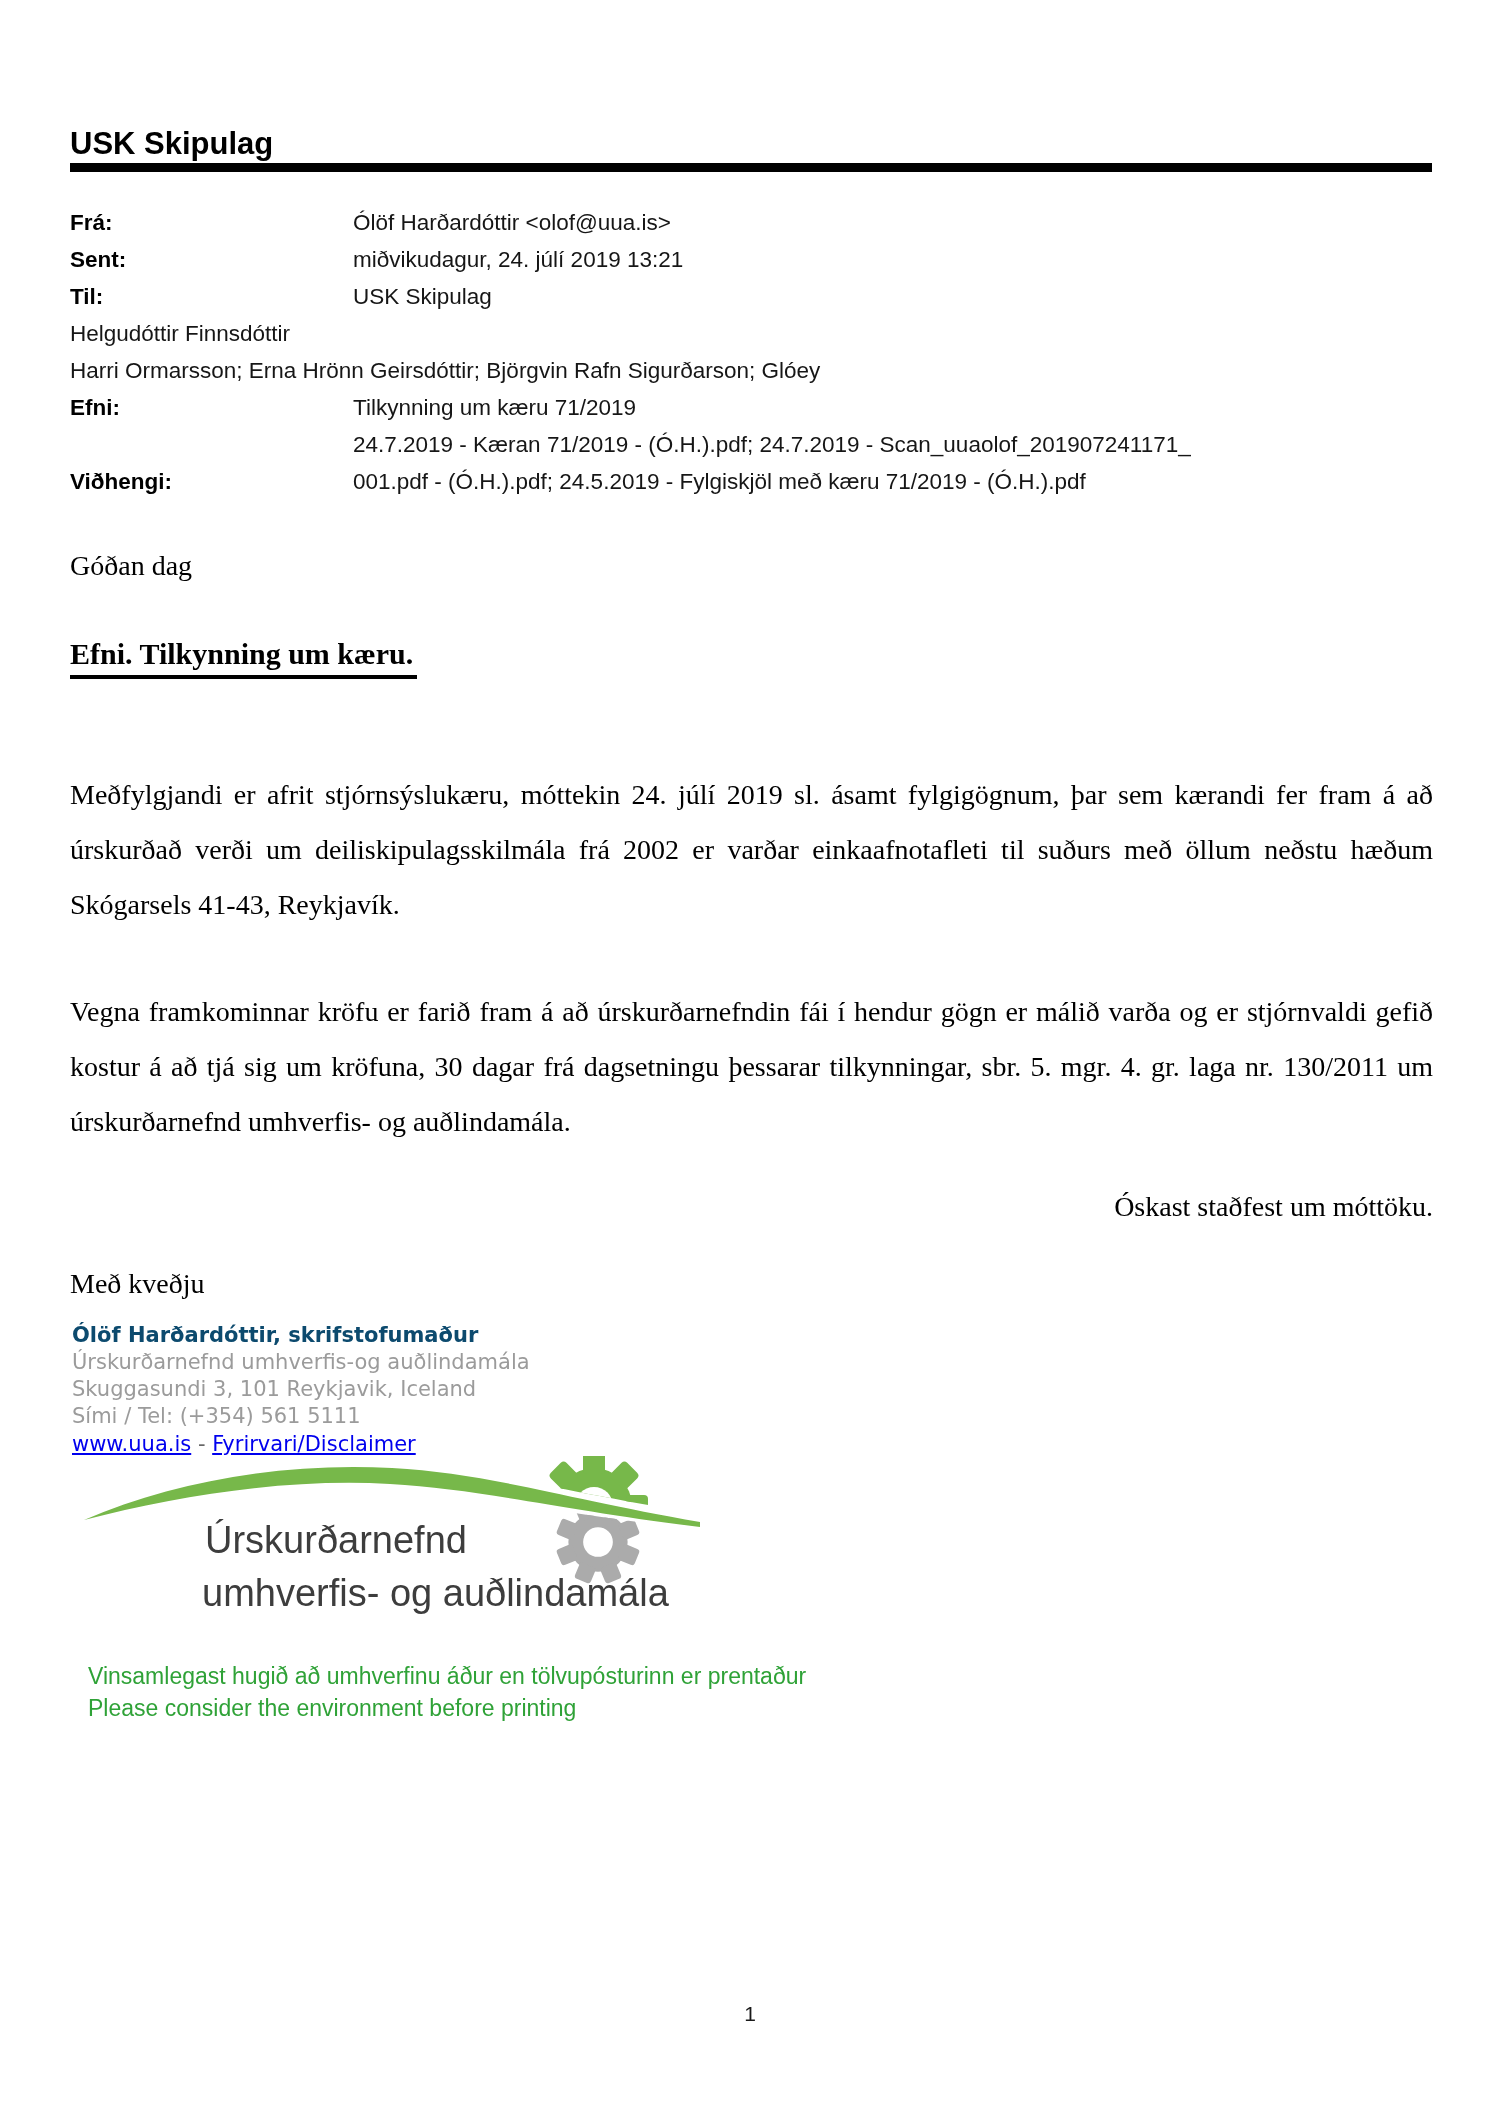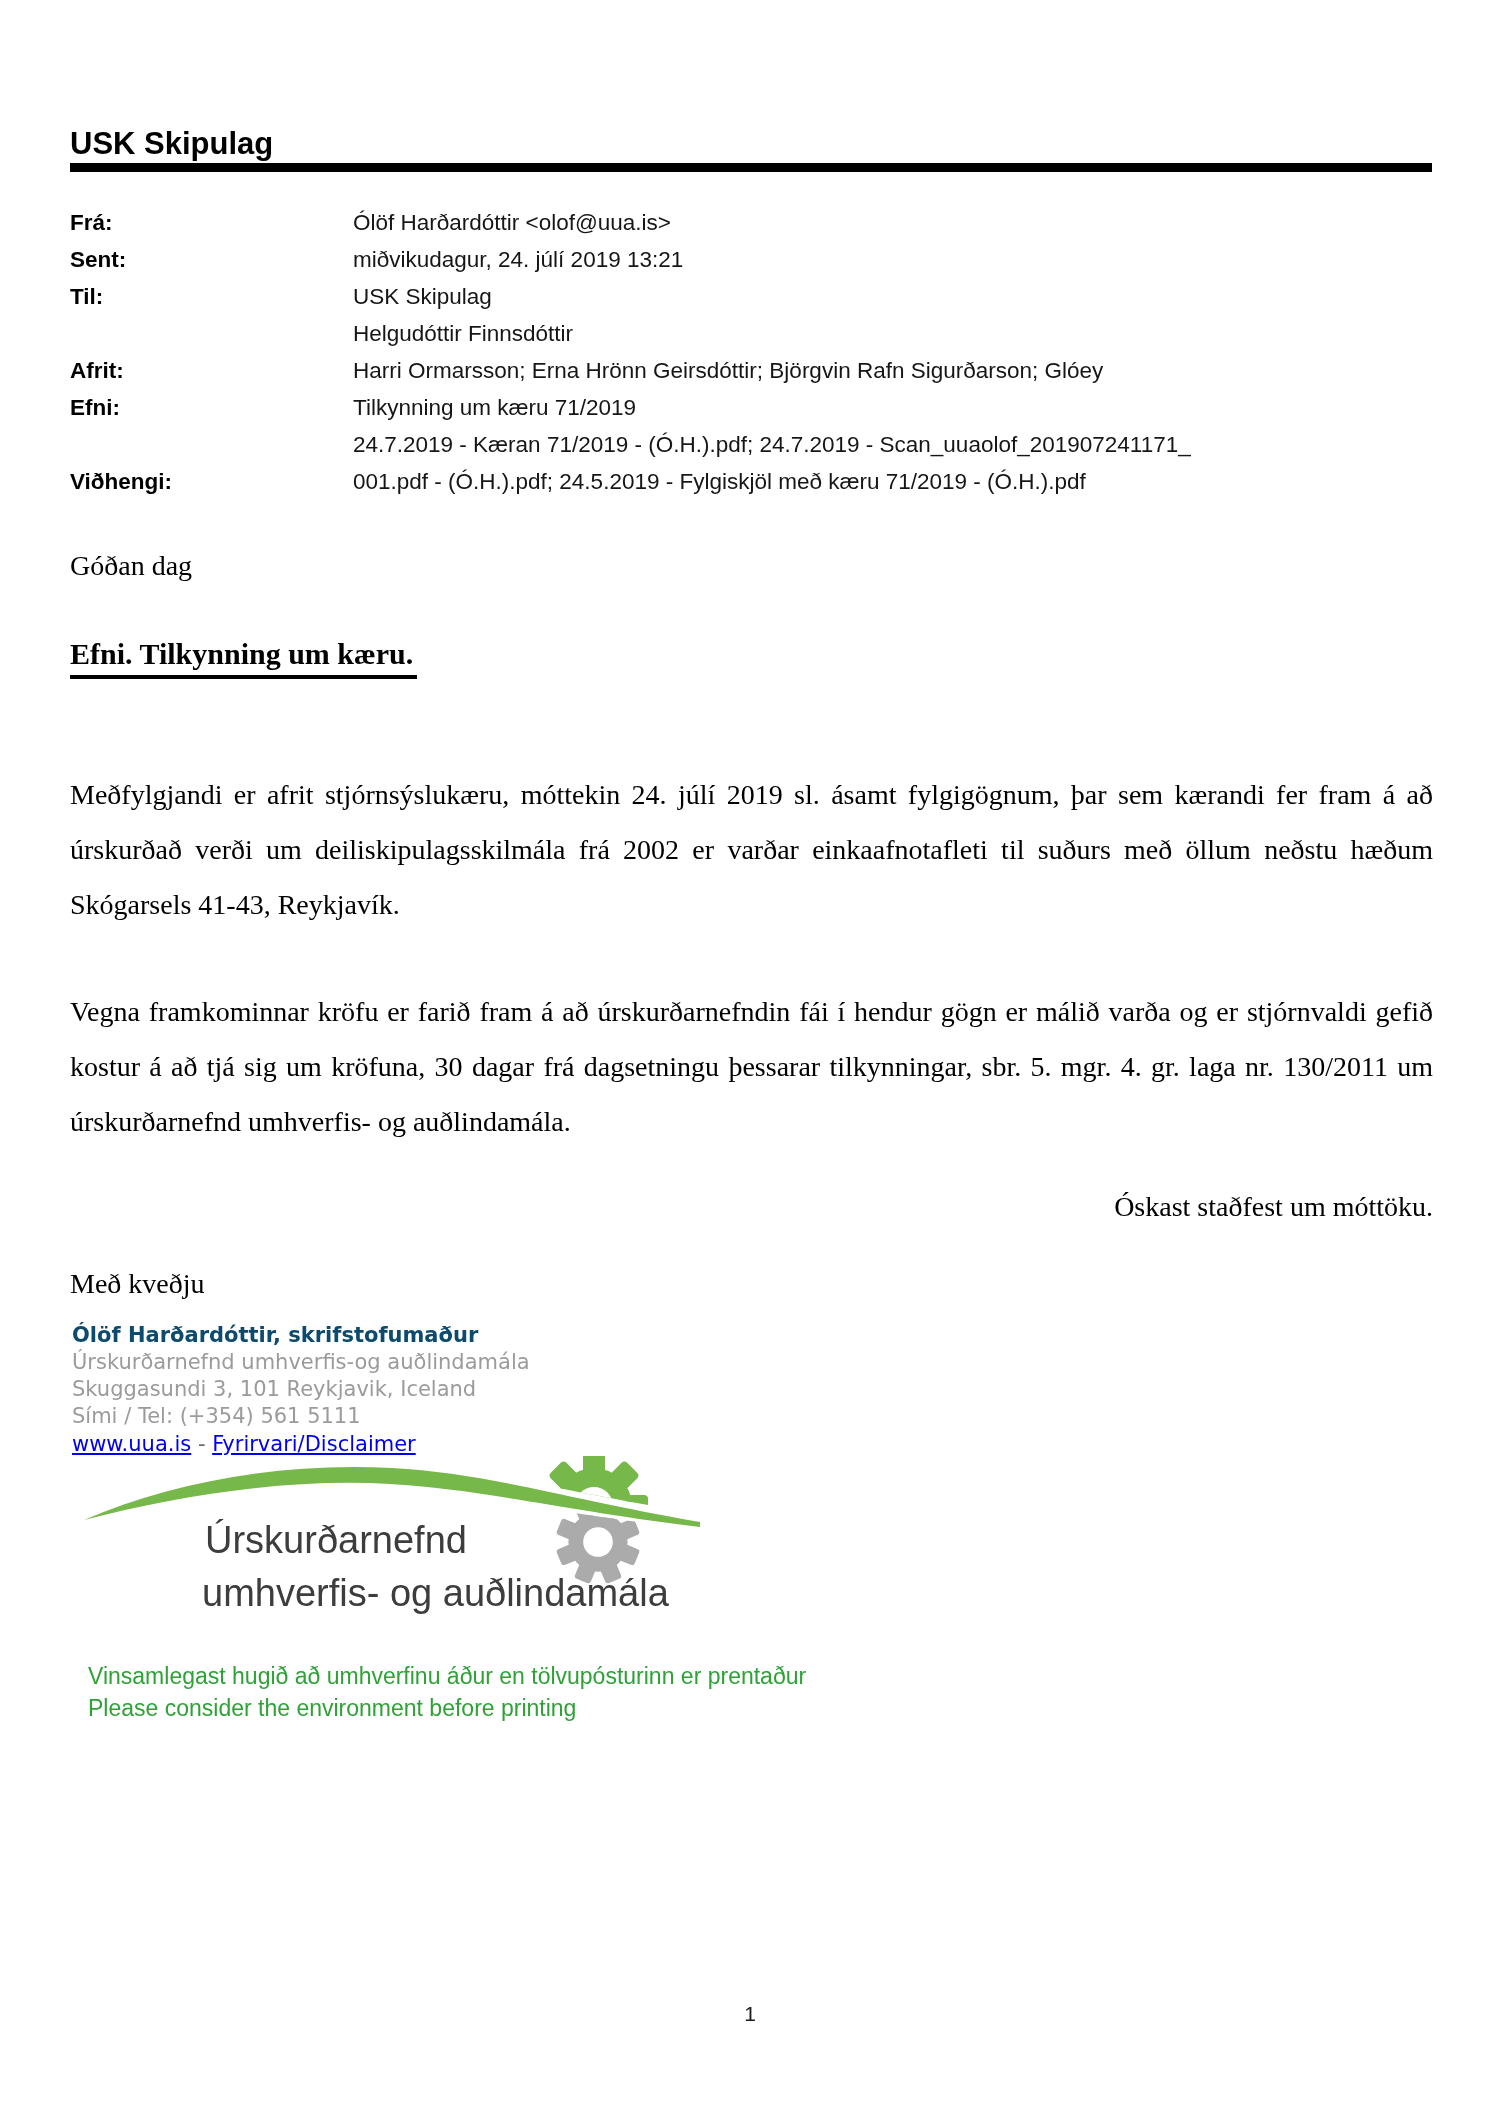--- a/index.html
+++ b/index.html
@@ -105,21 +105,20 @@
     </div>
     <div class="hrow">
       <div class="hlabel">Sent:</div>
       <div class="hval">miðvikudagur, 24. júlí 2019 13:21</div>
     </div>
     <div class="hrow">
       <div class="hlabel">Til:</div>
       <div class="hval">USK Skipulag</div>
     </div>
     <div class="hrow">
-      <div class="hlabel">Afrit:</div>
       <div class="hval">
         <div>Helgudóttir Finnsdóttir</div>
         <div>Harri Ormarsson; Erna Hrönn Geirsdóttir; Björgvin Rafn Sigurðarson; Glóey</div>
       </div>
     </div>
     <div class="hrow">
       <div class="hlabel">Efni:</div>
       <div class="hval">Tilkynning um kæru  71/2019</div>
     </div>
     <div class="hrow">

